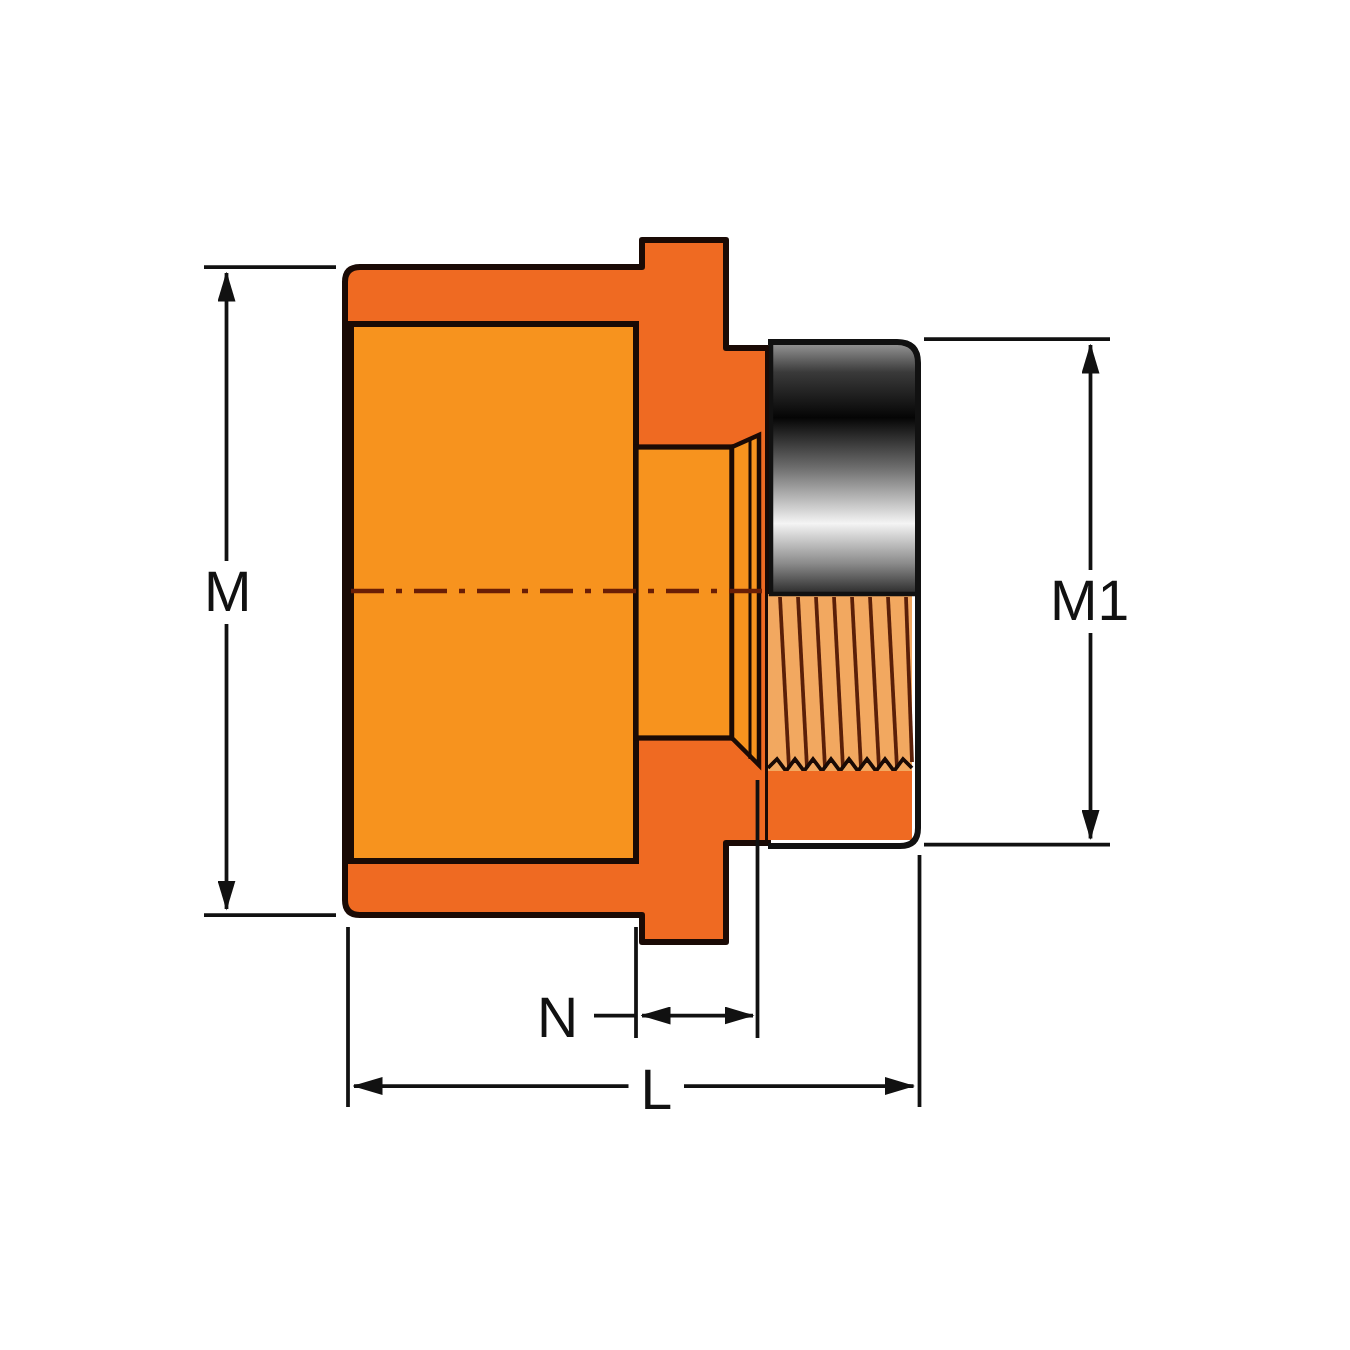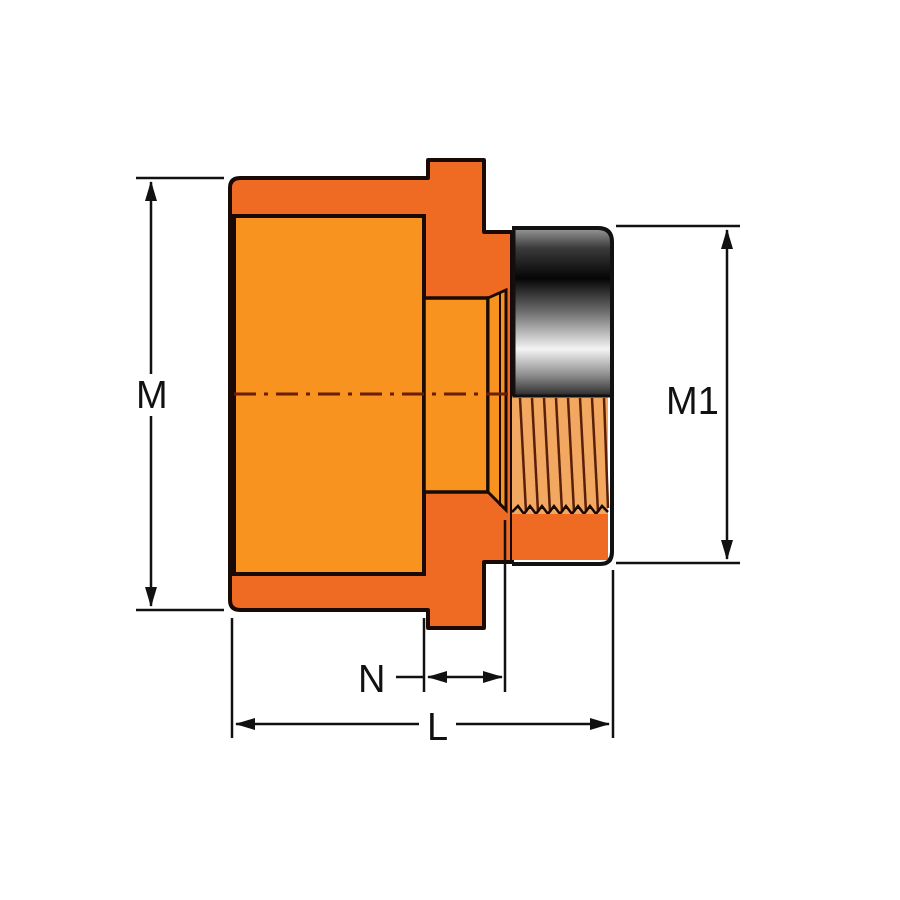--- a/index.html
+++ b/index.html
@@ -87,15 +87,15 @@
   </g>
 
   <g stroke="#111" stroke-width="2.5">
     <line x1="232" y1="618" x2="232" y2="738"></line>
     <line x1="613" y1="570" x2="613" y2="738"></line>
     <line x1="236" y1="724" x2="609" y2="724" marker-start="url(#arrowL)" marker-end="url(#arrowL)"></line>
   </g>
 </svg>
 
 <div class="dim-label" style="left:134px; top:374px;">M</div>
-<div class="dim-label" style="left:664px; top:380px;">M1</div>
+<div class="dim-label" style="left:698px; top:380px;">M1</div>
 <div class="dim-label" style="left:358px; top:660px; padding:0 4px 0 0;">N</div>
 <div class="dim-label" style="left:419px; top:706px; padding:2px 8px;">L</div>
 
 </body></html>

